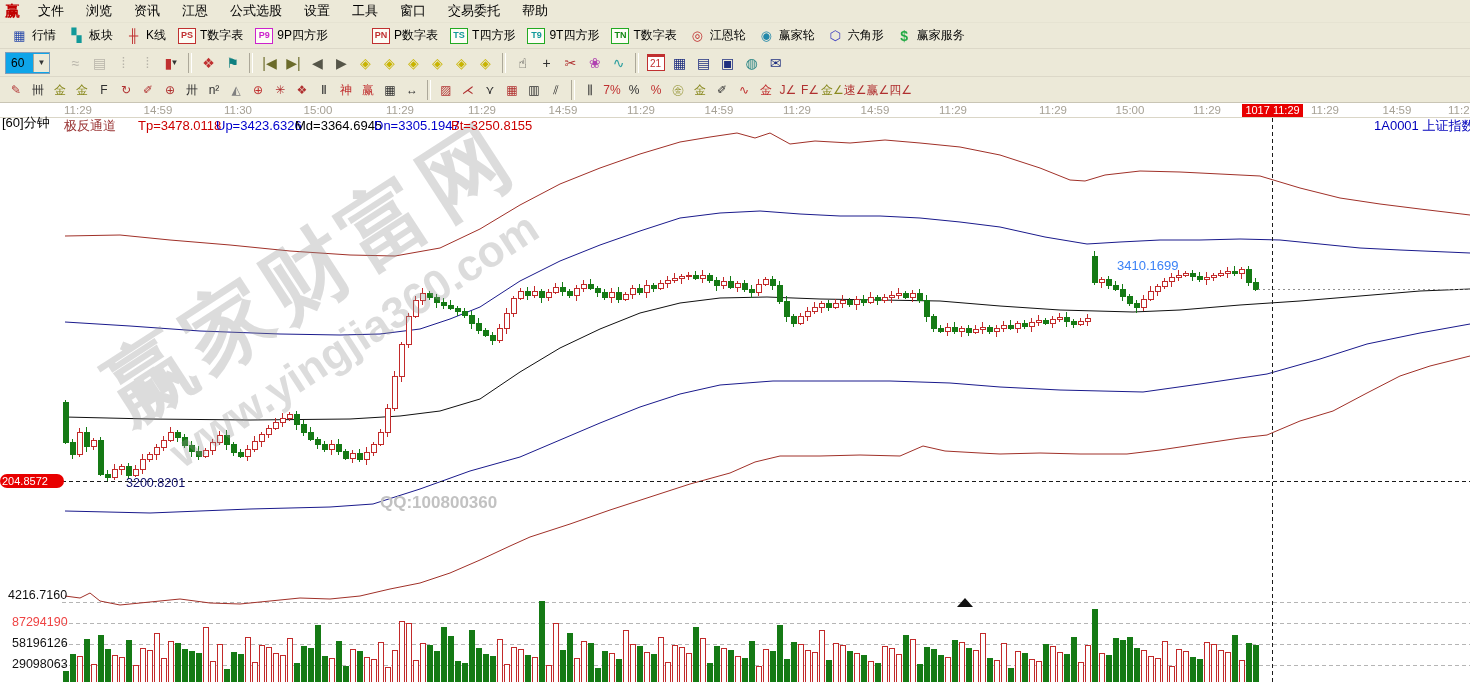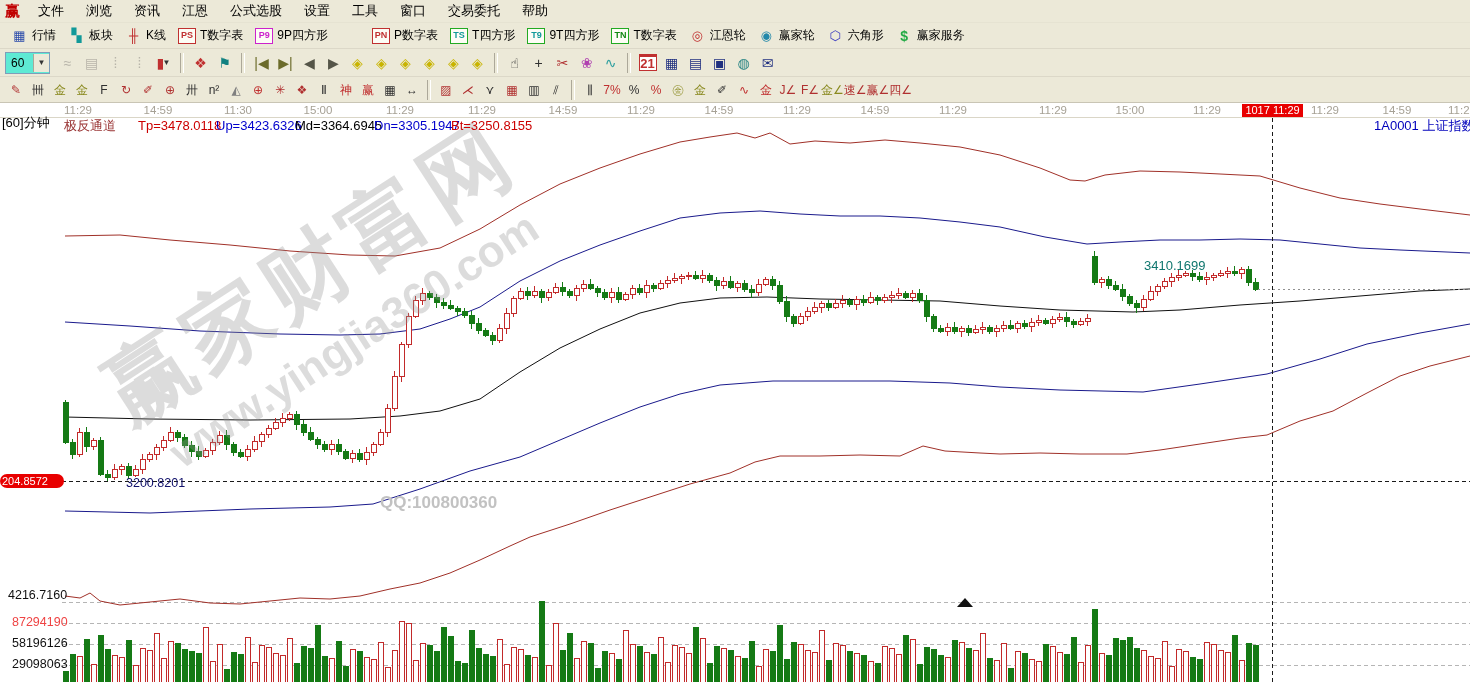--- a/index.html
+++ b/index.html
@@ -10,33 +10,33 @@
   .logo{color:#c00000;font-weight:bold;font-size:15px;padding:0 7px 0 5px;}
   .menu-item{padding:2px 11px;cursor:default;}
   .toolbar{display:flex;align-items:center;background:#ece9d8;}
   #tb-market{height:25px;padding-left:5px;font-size:12px;border-bottom:1px solid #dcd8c8;}
   .tbm-item{display:flex;align-items:center;gap:4px;padding:1px 6px;cursor:default;}
   .badge{width:16px;height:14px;border:1px solid;font-size:9px;font-weight:bold;
     display:flex;align-items:center;justify-content:center;background:#fdfdf6;line-height:1;}
   .icon16{width:17px;height:16px;display:flex;align-items:center;justify-content:center;
     font-size:13px;line-height:1;}
   #tb-period{height:27px;padding-left:5px;border-bottom:1px solid #dcd8c8;gap:1px;}
-  .combo{display:flex;align-items:center;height:20px;background:#5eead4;
-    border:1px solid #7f9db9;font-size:12px;padding-left:5px;width:38px;margin-right:5px;justify-content:flex-end;}
+  .combo{display:flex;align-items:center;height:20px;background:#0ea5e9;
+    border:1px solid #7f9db9;font-size:12px;padding-left:5px;width:38px;margin-right:13px;justify-content:flex-end;}
   .combo .arrow{margin-left:auto;width:15px;height:18px;background:#ece9d8;
     border-left:1px solid #aca899;display:flex;align-items:center;justify-content:center;font-size:8px;color:#333;}
   .tbtn{min-width:23px;height:22px;display:flex;align-items:center;justify-content:center;
     font-size:14px;line-height:1;cursor:default;}
   .mini-arrow{font-size:8px;color:#333;margin-left:-2px;}
   .sep{width:2px;height:20px;border-left:1px solid #aca899;border-right:1px solid #fff;margin:0 4px;}
   #tb-draw{height:25px;padding-left:5px;border-bottom:1px solid #c9c5b5;}
   .dbtn{min-width:22px;height:21px;display:flex;align-items:center;justify-content:center;
     font-size:12px;line-height:1;cursor:default;}
   .calendar-ic{width:16px;height:13px;background:#fff;border:1px solid #c03030;
-    border-top:3px solid #c03030;font-size:13px;color:#c03030;font-weight:bold;
+    border-top:3px solid #c03030;font-size:10px;color:#c03030;font-weight:normal;
     display:flex;align-items:center;justify-content:center;line-height:1;}
   #chart{position:relative;width:1470px;height:583px;background:#ffffff;}
   #chart svg{position:absolute;left:0;top:0;}
   .ov{position:absolute;white-space:nowrap;line-height:1;}
   .rbox{background:#e80000;color:#fff;font-size:11px;display:flex;align-items:center;}
   .wm{position:absolute;left:28px;top:108px;width:590px;transform:rotate(-33deg);
     text-align:center;color:rgba(150,150,150,0.33);pointer-events:none;}
   .wm-brand{font-size:86px;font-weight:bold;letter-spacing:8px;font-family:"DejaVu Sans",sans-serif;}
   .wm-url{font-size:44px;font-weight:bold;margin-top:-4px;}
   .qq{position:absolute;left:380px;top:390px;font-size:17px;font-weight:bold;color:#c2c2c2;}
@@ -898,19 +898,19 @@
   <span class="ov" style="left:295px;top:16px;font-size:13px;color:#000;">Md=3364.6945</span>
   <span class="ov" style="left:374px;top:16px;font-size:13px;color:#0000cc;">Dn=3305.1947</span>
   <span class="ov" style="left:451px;top:16px;font-size:13px;color:#cc0000;">Bt=3250.8155</span>
 
   <span class="ov" style="left:1374px;top:16px;font-size:13px;color:#0000bb;">1A0001  上证指数</span>
 
   <div class="ov rbox" style="left:1242px;top:1px;width:61px;height:13px;justify-content:center;">1017 11:29</div>
   <div class="ov rbox" style="left:0;top:371px;width:62px;height:14px;padding-left:2px;border-radius:7px;">204.8572</div>
 
   <span class="ov" style="left:126px;top:374px;font-size:12.5px;color:#10106a;">3200.8201</span>
-  <span class="ov" style="left:1117px;top:156px;font-size:13px;color:#0f766e;margin-left:27px;">3410.1699</span>
+  <span class="ov" style="left:1117px;top:156px;font-size:13px;color:#3b82f6;">3410.1699</span>
   <span class="ov" style="left:8px;top:486px;font-size:12.5px;color:#111;">4216.7160</span>
 
   <span class="ov" style="left:12px;top:513px;font-size:12.5px;color:#ef4444;">87294190</span>
   <span class="ov" style="left:12px;top:534px;font-size:12.5px;color:#111;">58196126</span>
   <span class="ov" style="left:12px;top:555px;font-size:12.5px;color:#111;">29098063</span>
 </div>
 
 </body></html>

